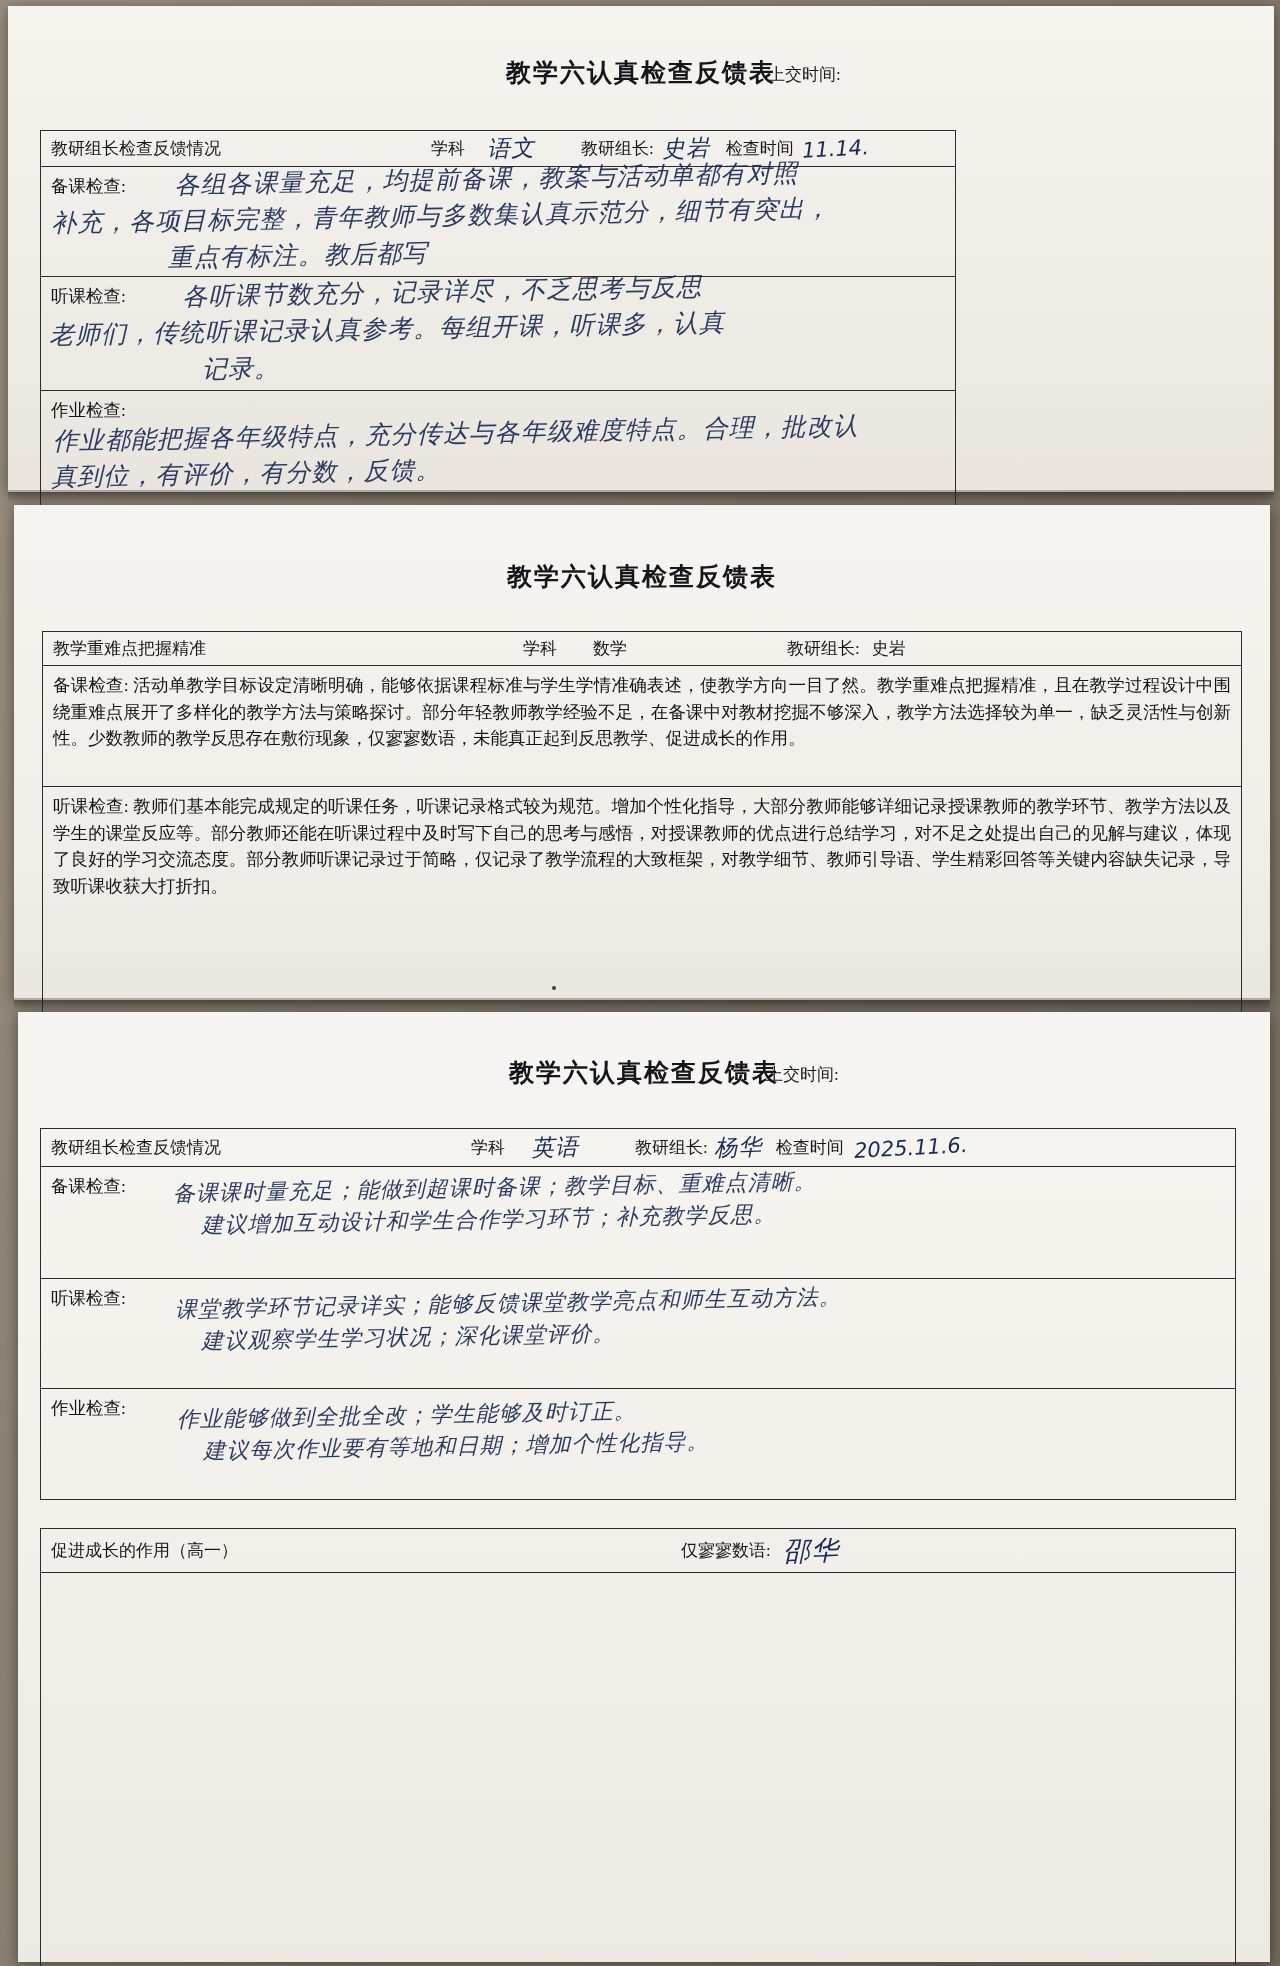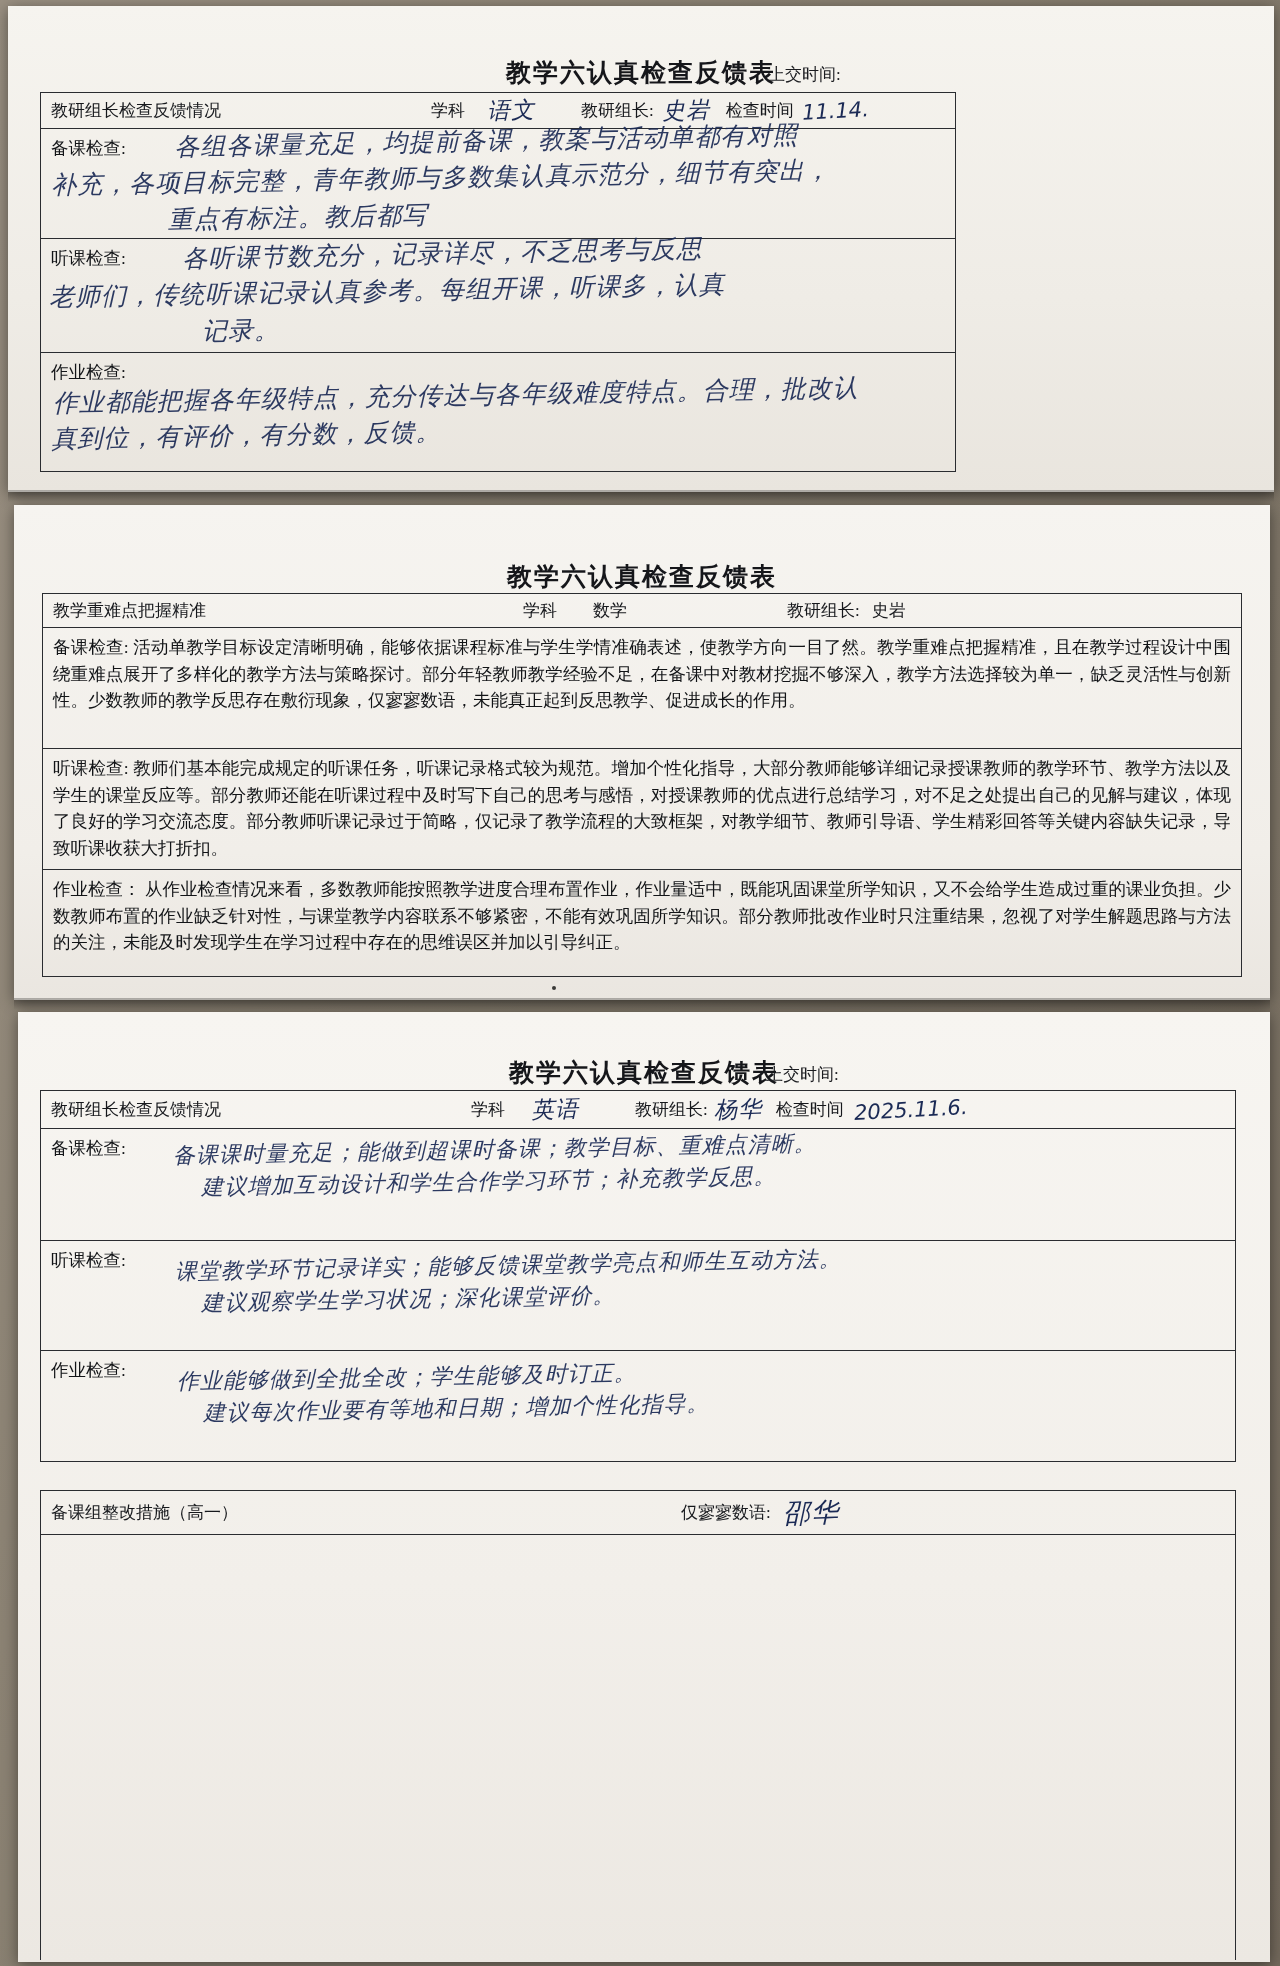--- a/index.html
+++ b/index.html
@@ -45,20 +45,21 @@
   .submit-time {
     position: absolute;
     font-size: 17px;
     color: #1b1c20;
   }
   
   .tbl {
     position: absolute;
     border: 1.6px solid #2a2c30;
     box-sizing: border-box;
+    margin-top: 38px;
   }
   .row {
     border-bottom: 1.3px solid #2a2c30;
     box-sizing: border-box;
     position: relative;
   }
   .row:last-child { border-bottom: none; }
   .hdr-row {
     display: flex;
     align-items: center;
@@ -209,26 +210,20 @@
         </div>
       </div>
 
       <div class="row" style="height:121px;">
         <div class="cell-body">
           <span class="lbl">听课检查:</span>
           <span>教师们基本能完成规定的听课任务，听课记录格式较为规范。增加个性化指导，大部分教师能够详细记录授课教师的教学环节、教学方法以及学生的课堂反应等。部分教师还能在听课过程中及时写下自己的思考与感悟，对授课教师的优点进行总结学习，对不足之处提出自己的见解与建议，体现了良好的学习交流态度。部分教师听课记录过于简略，仅记录了教学流程的大致框架，对教学细节、教师引导语、学生精彩回答等关键内容缺失记录，导致听课收获大打折扣。</span>
         </div>
       </div>
 
-      <div class="row" style="height:106px;">
-        <div class="cell-body">
-          <span class="lbl">作业检查：</span>
-          <span>从作业检查情况来看，多数教师能按照教学进度合理布置作业，作业量适中，既能巩固课堂所学知识，又不会给学生造成过重的课业负担。少数教师布置的作业缺乏针对性，与课堂教学内容联系不够紧密，不能有效巩固所学知识。部分教师批改作业时只注重结果，忽视了对学生解题思路与方法的关注，未能及时发现学生在学习过程中存在的思维误区并加以引导纠正。</span>
-        </div>
-      </div>
     </div>
     <div class="dot" style="left:538px; top:481px;"></div>
     <div class="shadow-edge"></div>
   </div>
 </div>
 
 <div class="sheet" id="sheet-3">
   <div class="sheet-inner">
     <div class="doc-title" style="position:absolute; left:0; right:0; top:44px;">教学六认真检查反馈表</div>
     <div class="submit-time" style="left:748px; top:51px;">上交时间:</div>
@@ -270,20 +265,20 @@
         </div>
         <div class="hw-block hand small" style="top:6px;">
           <span class="hw-line" style="margin-left:122px;">作业能够做到全批全改；学生能够及时订正。</span>
           <span class="hw-line" style="margin-left:148px;">建议每次作业要有等地和日期；增加个性化指导。</span>
         </div>
       </div>
     </div>
 
     <div class="tbl" style="left:22px; top:478px; width:1196px; height:470px; border-bottom:none;">
       <div class="row hdr-row" style="height:44px;">
-        <span class="label" style="width:560px;">备课组整改措施（高一）</span>
+        <span class="label" style="width:560px;">促进成长的作用（高一）</span>
         <span class="label" style="margin-left:70px;">仅寥寥数语:</span>
         <span class="hand-inline" style="margin-left:12px; font-size:27px;">邵华</span>
       </div>
       <div class="row" style="height:420px; border-bottom:none;"></div>
     </div>
   </div>
 </div>
 
 </body></html>

